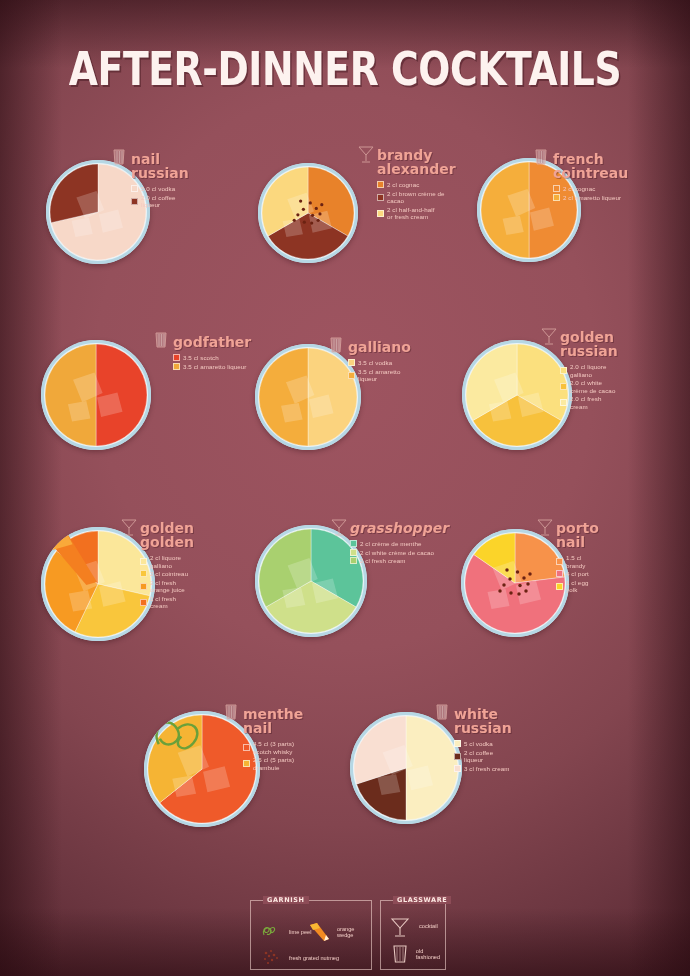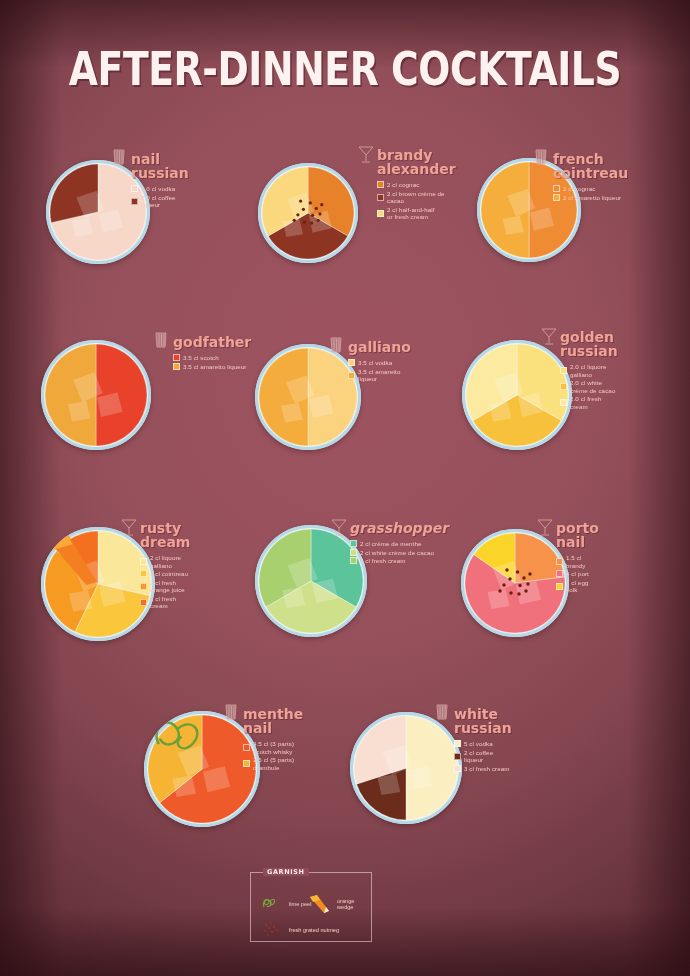--- a/index.html
+++ b/index.html
@@ -74,21 +74,21 @@
   .sw{
     width:7px; height:7px; flex:0 0 7px;
     margin-right:3px;
     border:1px solid rgba(255,255,255,.6);
   }
   .ing-text{ letter-spacing:.1px; }
 
   .glyph{ position:absolute; opacity:.72; }
 
   
-  #legend{ position:absolute; left:250px; top:864px; width:228px; height:80px; }
+  #legend{ position:absolute; left:250px; top:892px; width:228px; height:80px; }
   .lbox{
     position:absolute; top:8px; height:70px;
     border:1px solid rgba(255,226,218,.55);
   }
   #lbox-garnish{ left:0; width:122px; }
   #lbox-glass{ left:130px; width:66px; }
   .lhead{
     position:absolute; top:-5px; left:12px;
     background:#8d4c57;
     padding:0 4px;
@@ -309,21 +309,21 @@
       <path d="M 2.9399999999999977 8.239999999999995 L 24.14 2.9399999999999977 L 31.560000000000002 17.25 L 11.420000000000002 23.08 Z" fill="#f9a93a"></path>
     </g>
             </svg>
           </div>
         </div>
         <div class="info" style="left: 140px; top: 521px;">
           <div class="glyph" style="left: -20px; top: -4px;"><svg width="18" height="20" viewBox="0 0 18 20">
               <path d="M2 3 L16 3 L9 11 Z" fill="none" stroke="#e3b2ab" stroke-width="1"></path>
               <path d="M9 11 L9 17 M5 18 L13 18" stroke="#e3b2ab" stroke-width="1" fill="none"></path>
             </svg></div>
-          <div class="name" style="white-space: pre-line;">rusty dream</div>
+          <div class="name" style="white-space: pre-line;">golden golden</div>
           <div class="ingredients">
             <div class="ing"><span class="sw" style="background: rgb(251, 231, 154);"></span><span class="ing-text">2 cl liquore galliano</span></div>
             <div class="ing"><span class="sw" style="background: rgb(249, 198, 60);"></span><span class="ing-text">2 cl cointreau</span></div>
             <div class="ing"><span class="sw" style="background: rgb(247, 154, 34);"></span><span class="ing-text">2 cl fresh orange juice</span></div>
             <div class="ing"><span class="sw" style="background: rgb(242, 112, 31);"></span><span class="ing-text">1 cl fresh cream</span></div>
           </div>
         </div>
       </div>
       <div class="cocktail" style="left: 0px; top: 0px;">
         <div class="disc" style="left: 255px; top: 525px; width: 112px; height: 112px;">
@@ -497,14 +497,37 @@
                 <circle cx="13" cy="13" r="1.2"></circle>
               <circle cx="18" cy="11" r="1.0"></circle>
                 <circle cx="9" cy="16" r="1.1"></circle>
             </g>
           </svg>
         </div>
         <div class="lbl">fresh grated nutmeg</div>
       </div>
     </div>
 
+    <div class="lbox" id="lbox-glass">
+      <div class="lhead">GLASSWARE</div>
+
+      <div class="lrow" style="left:8px; top:14px;">
+        <div class="lico">
+          <svg width="22" height="24" viewBox="0 0 22 24">
+            <path d="M3 4 L19 4 L11 13 Z" fill="none" stroke="#e8c9c2" stroke-width="1.1"></path>
+            <path d="M11 13 L11 20 M6 21 L16 21" fill="none" stroke="#e8c9c2" stroke-width="1.1"></path>
+          </svg>
+        </div>
+        <div class="lbl">cocktail</div>
+      </div>
+
+      <div class="lrow" style="left:8px; top:42px;">
+        <div class="lico">
+          <svg width="22" height="22" viewBox="0 0 22 22">
+            <path d="M5 3 L17 3 L15.6 19 L6.4 19 Z" fill="none" stroke="#e8c9c2" stroke-width="1.1"></path>
+            <path d="M8 4 L8 18 M11 4 L11 18 M14 4 L14 18" stroke="#e8c9c2" stroke-width=".7" opacity=".75"></path>
+          </svg>
+        </div>
+        <div class="lbl">old fashioned</div>
+      </div>
+    </div>
   </div>
 </div>
 
 </body></html>

